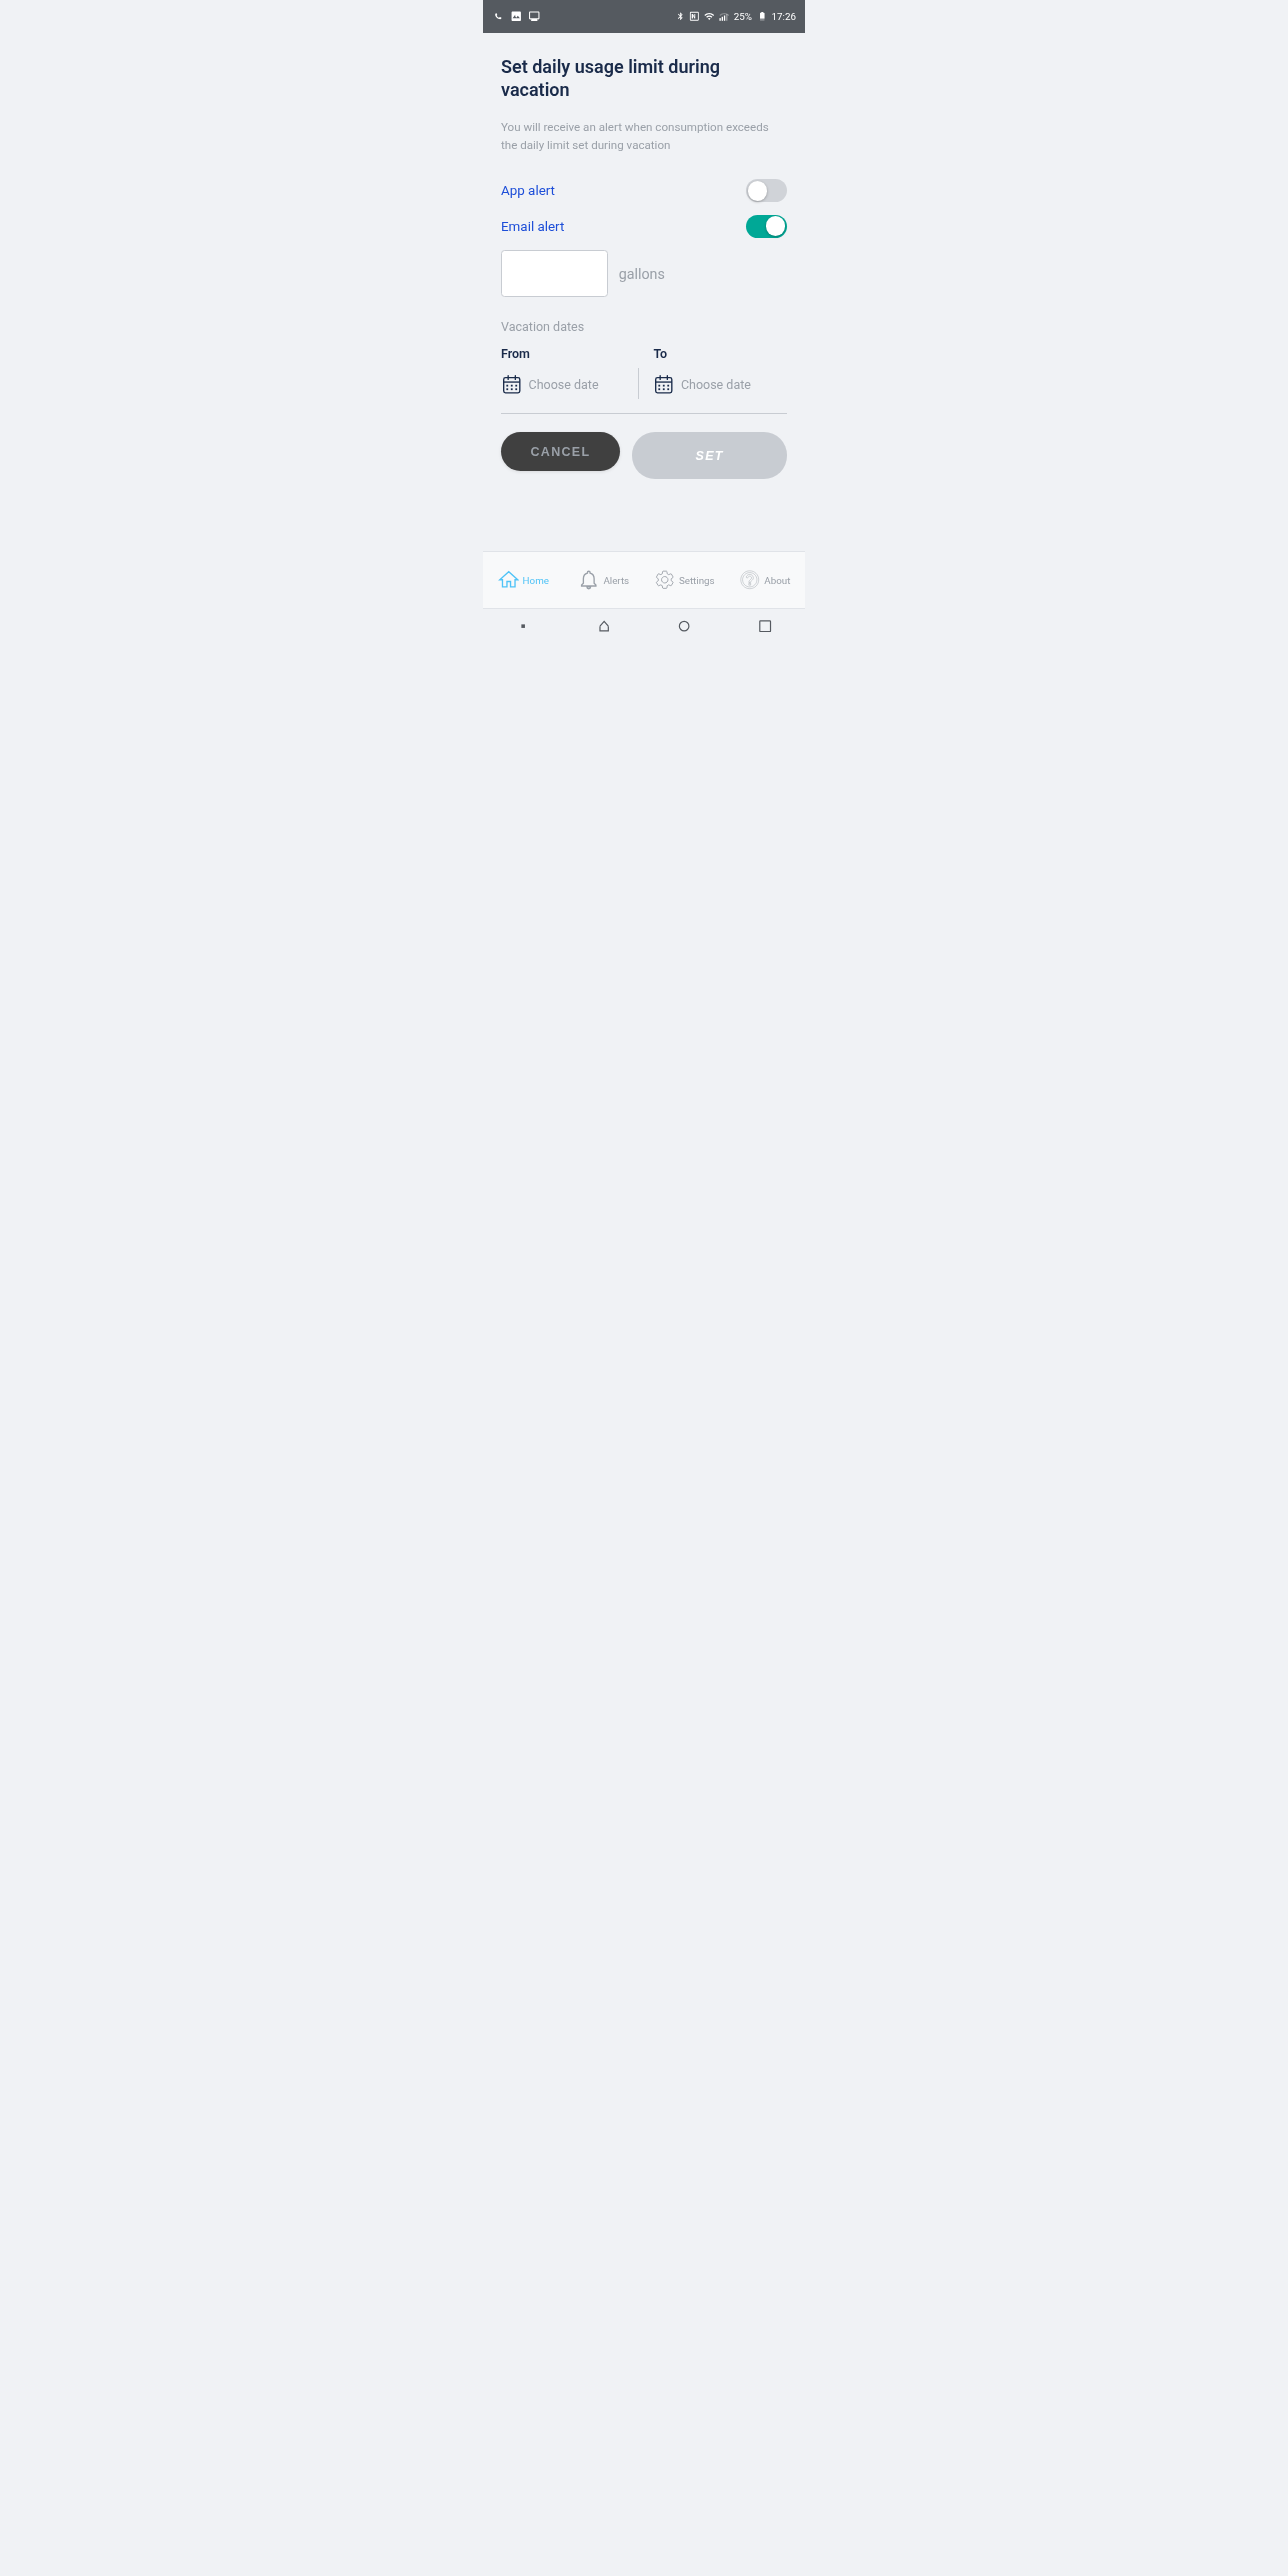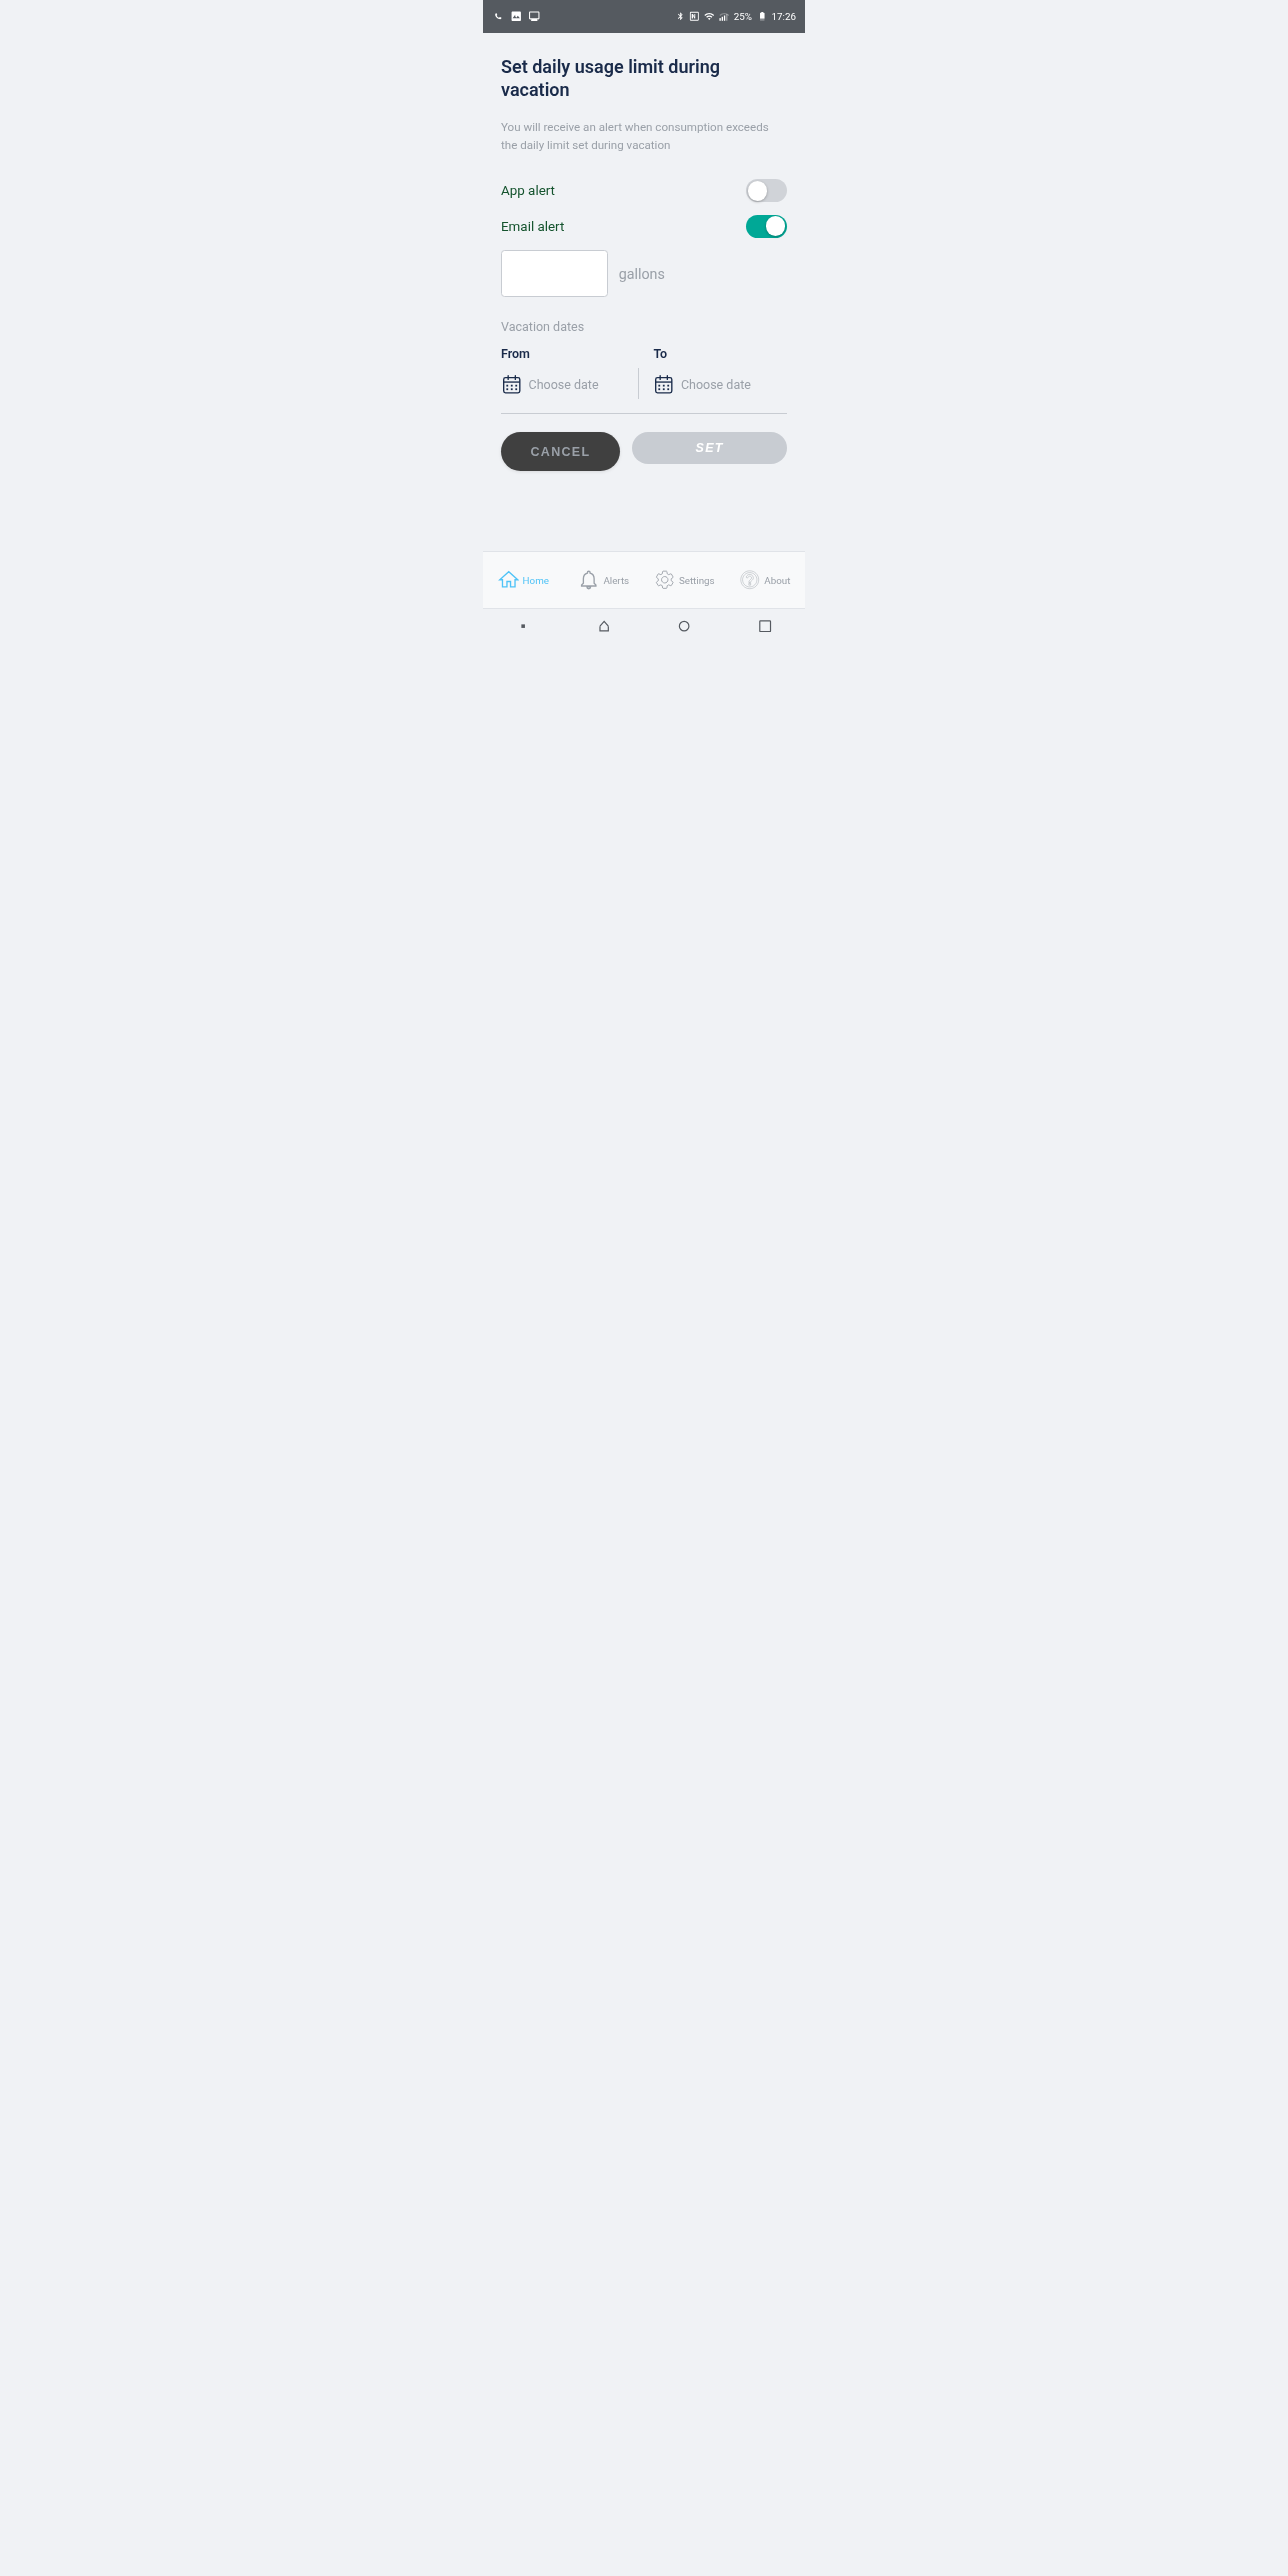--- a/index.html
+++ b/index.html
@@ -68,21 +68,21 @@
     
     .toggle-row {
       display: flex;
       align-items: center;
       justify-content: space-between;
       margin-bottom: 12.5px;
     }
 
     .toggle-label {
       font-size: 13.4px;
-      color: #14532d;
+      color: #1d4ed8;
     }
 
     
     .toggle-switch {
       width: 41px;
       height: 23px;
       border-radius: 11.6px;
       position: relative;
       cursor: pointer;
       transition: background 0.2s;
@@ -213,21 +213,21 @@
       font-size: 12.5px;
       font-weight: 700;
       color: #9aa0a8;
       letter-spacing: 1.3px;
       cursor: pointer;
       box-shadow: 0 0.9px 3.6px rgba(0,0,0,0.1);
     }
 
     .btn-set {
       flex: 1.3;
-      height: 32px;
+      height: 47px;
       background: #c8ccd2;
       border: none;
       border-radius: 23px;
       font-size: 12.5px;
       font-weight: 600;
       color: white;
       letter-spacing: 1.3px;
       cursor: pointer;
       font-style: italic;
     }

